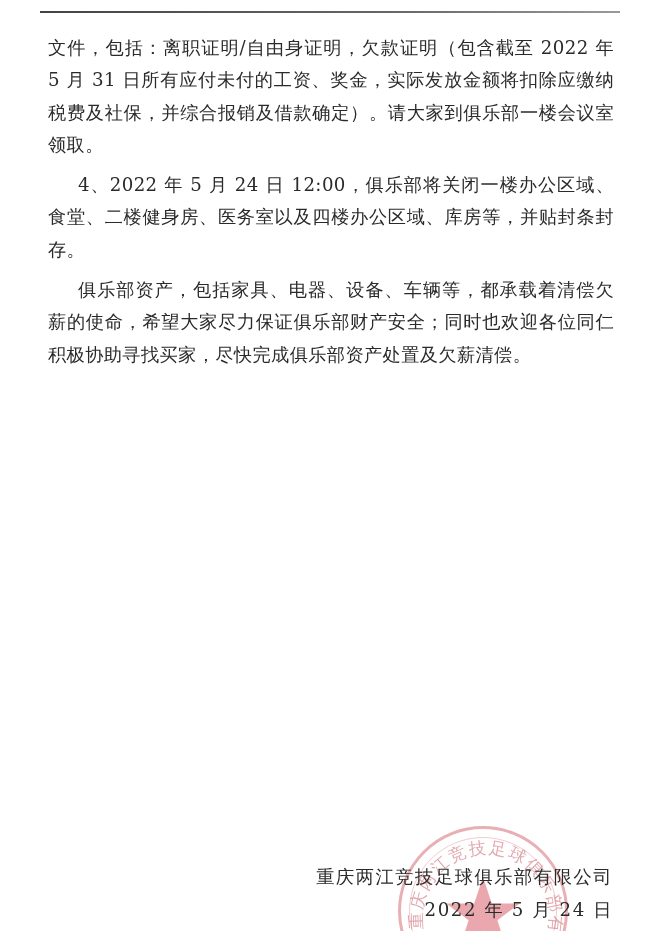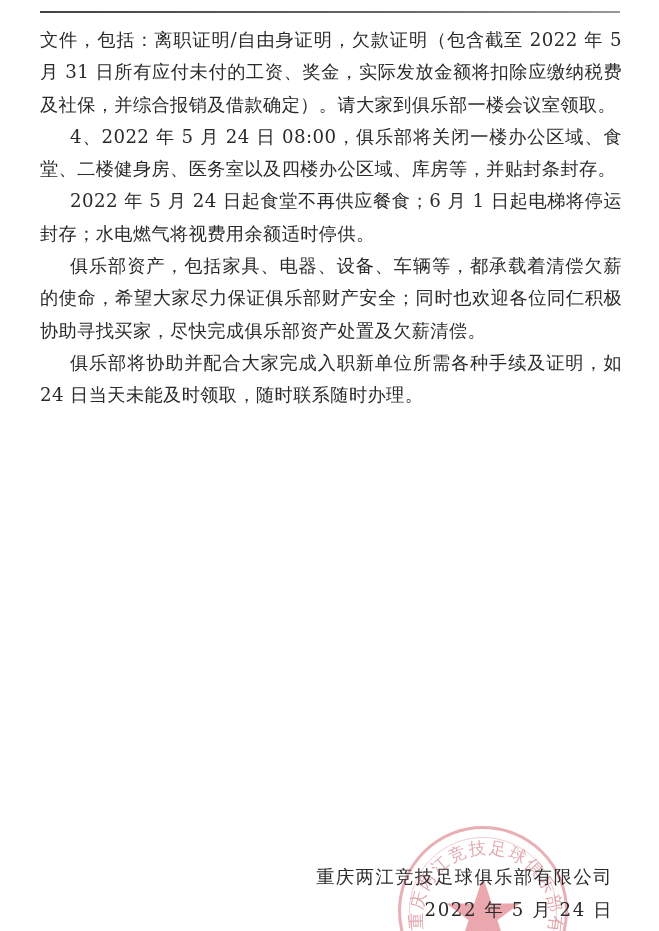--- a/index.html
+++ b/index.html
@@ -12,21 +12,21 @@
   }
   .rule {
     position: absolute; left: 40px; top: 11px; width: 580px; height: 2px;
     background: linear-gradient(to right, #444 0%, #666 60%, #999 100%);
   }
   .doc {
     position: absolute; left: 40px; top: 24px; width: 582px;
     font-size: 18.2px; line-height: 32.3px;
     letter-spacing: 0.4px;
   }
-  .p { margin: 0; text-align: justify; text-align-last: left; }
+  .p { margin: 8px; text-align: justify; text-align-last: left; }
   .p.indent { text-indent: 30px; }
   .seal {
     position: absolute; left: 398px; top: 826px; width: 170px; height: 170px;
     border-radius: 50%;
     border: 3px solid rgba(214, 110, 120, 0.55);
     box-sizing: border-box;
   }
   .seal-inner {
     position: absolute; left: 8px; top: 8px; right: 8px; bottom: 8px;
     border-radius: 50%;
@@ -45,24 +45,22 @@
   }
   .signature .date { padding-right: 0; }
 </style>
 </head>
 <body>
 
 <div class="rule"></div>
 
 <div class="doc">
   <p class="p">文件，包括：离职证明/自由身证明，欠款证明（包含截至 2022 年 5 月 31 日所有应付未付的工资、奖金，实际发放金额将扣除应缴纳税费及社保，并综合报销及借款确定）。请大家到俱乐部一楼会议室领取。</p>
-  <p class="p indent">4、2022 年 5 月 24 日 08:00，俱乐部将关闭一楼办公区域、食堂、二楼健身房、医务室以及四楼办公区域、库房等，并贴封条封存。</p>
-  <p class="p indent">2022 年 5 月 24 日起食堂不再供应餐食；6 月 1 日起电梯将停运封存；水电燃气将视费用余额适时停供。</p>
+  <p class="p indent">4、2022 年 5 月 24 日 12:00，俱乐部将关闭一楼办公区域、食堂、二楼健身房、医务室以及四楼办公区域、库房等，并贴封条封存。</p>
   <p class="p indent">俱乐部资产，包括家具、电器、设备、车辆等，都承载着清偿欠薪的使命，希望大家尽力保证俱乐部财产安全；同时也欢迎各位同仁积极协助寻找买家，尽快完成俱乐部资产处置及欠薪清偿。</p>
-  <p class="p indent">俱乐部将协助并配合大家完成入职新单位所需各种手续及证明，如 24 日当天未能及时领取，随时联系随时办理。</p>
 </div>
 
 <div class="seal">
   <div class="seal-inner"></div>
   <svg class="seal-text" viewBox="0 0 170 170">
     <defs>
       <path id="sealArc" d="M 22 100 A 64 64 0 1 1 148 100"></path>
     </defs>
     <text font-size="17" fill="rgba(200,95,105,0.55)" letter-spacing="2" font-family="DejaVu Serif, serif">
       <textPath href="#sealArc">重庆两江竞技足球俱乐部有限公司</textPath>

